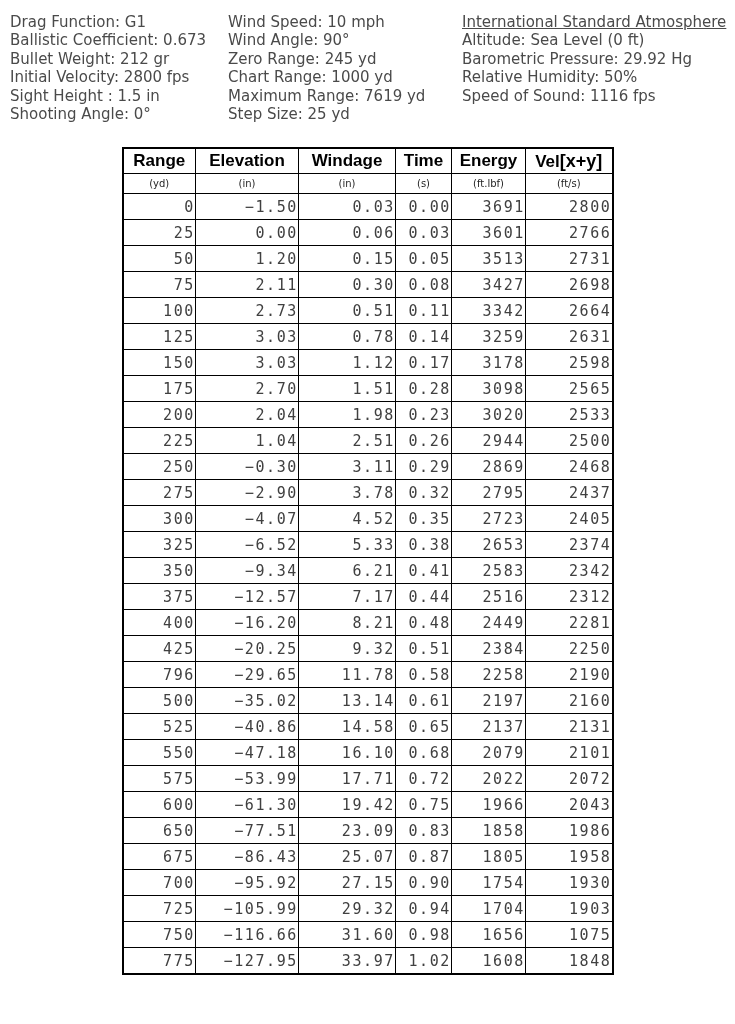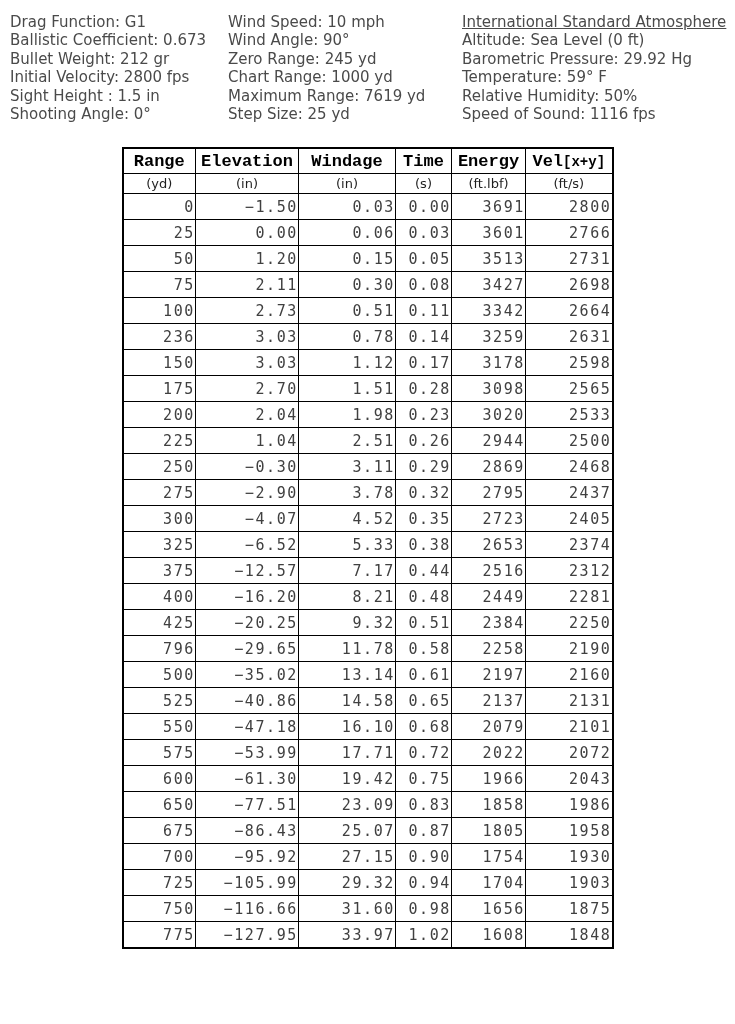--- a/index.html
+++ b/index.html
@@ -38,37 +38,37 @@
     border: 2px solid #000;
   }
   table.ballistics th,
   table.ballistics td {
     border: 1px solid #000;
     overflow: hidden;
     padding: 0;
   }
   tr.labels th {
     height: 24px;
-    font-family: Liberation Mono, monospace;
+    font-family: Liberation Sans, sans-serif;
     font-size: 17px;
     font-weight: bold;
     color: #000;
     text-align: center;
     padding: 0 1px;
     white-space: nowrap;
   }
   .hdr-sub {
-    font-size: 14px;
+    font-size: 18px;
     font-weight: bold;
     vertical-align: baseline;
   }
   tr.units th {
     height: 19px;
     font-family: "DejaVu Sans", sans-serif;
-    font-size: 13px;
+    font-size: 10px;
     font-weight: normal;
     color: #1f1f1f;
     text-align: center;
   }
   tbody td {
     height: 25px;
     font-family: "DejaVu Sans Mono", monospace;
     font-size: 15px;
     letter-spacing: 1.6px;
     color: #404040;
@@ -96,21 +96,20 @@
       <div class="info-line">Wind Angle: 90°</div>
       <div class="info-line">Zero Range: 245 yd</div>
       <div class="info-line">Chart Range: 1000 yd</div>
       <div class="info-line">Maximum Range: 7619 yd</div>
       <div class="info-line">Step Size: 25 yd</div>
     </div>
     <div class="info-col c2">
     <div class="info-line info-heading">International Standard Atmosphere</div>
   <div class="info-line">Altitude: Sea Level (0 ft)</div>
       <div class="info-line">Barometric Pressure: 29.92 Hg</div>
-      <div class="info-line">Temperature: 59° F</div>
       <div class="info-line">Relative Humidity: 50%</div>
       <div class="info-line">Speed of Sound: 1116 fps</div>
     </div>
   </div>
 
 <table class="ballistics">
   <colgroup>
     <col style="width:73px">
     <col style="width:103px">
     <col style="width:97px">
@@ -171,21 +170,21 @@
       </tr>
       <tr>
         <td>100</td>
         <td>2.73</td>
         <td>0.51</td>
         <td>0.11</td>
         <td>3342</td>
         <td>2664</td>
       </tr>
       <tr>
-        <td>236</td>
+        <td>125</td>
         <td>3.03</td>
         <td>0.78</td>
         <td>0.14</td>
         <td>3259</td>
         <td>2631</td>
       </tr>
       <tr>
         <td>150</td>
         <td>3.03</td>
         <td>1.12</td>
@@ -243,20 +242,28 @@
       </tr>
       <tr>
         <td>325</td>
         <td>−6.52</td>
         <td>5.33</td>
         <td>0.38</td>
         <td>2653</td>
         <td>2374</td>
       </tr>
       <tr>
+        <td>350</td>
+        <td>−9.34</td>
+        <td>6.21</td>
+        <td>0.41</td>
+        <td>2583</td>
+        <td>2342</td>
+      </tr>
+      <tr>
         <td>375</td>
         <td>−12.57</td>
         <td>7.17</td>
         <td>0.44</td>
         <td>2516</td>
         <td>2312</td>
       </tr>
       <tr>
         <td>400</td>
         <td>−16.20</td>
@@ -352,21 +359,21 @@
         <td>0.94</td>
         <td>1704</td>
         <td>1903</td>
       </tr>
       <tr>
         <td>750</td>
         <td>−116.66</td>
         <td>31.60</td>
         <td>0.98</td>
         <td>1656</td>
-        <td>1875</td>
+        <td>1075</td>
       </tr>
       <tr>
         <td>775</td>
         <td>−127.95</td>
         <td>33.97</td>
         <td>1.02</td>
         <td>1608</td>
         <td>1848</td>
       </tr>
     </tbody>

